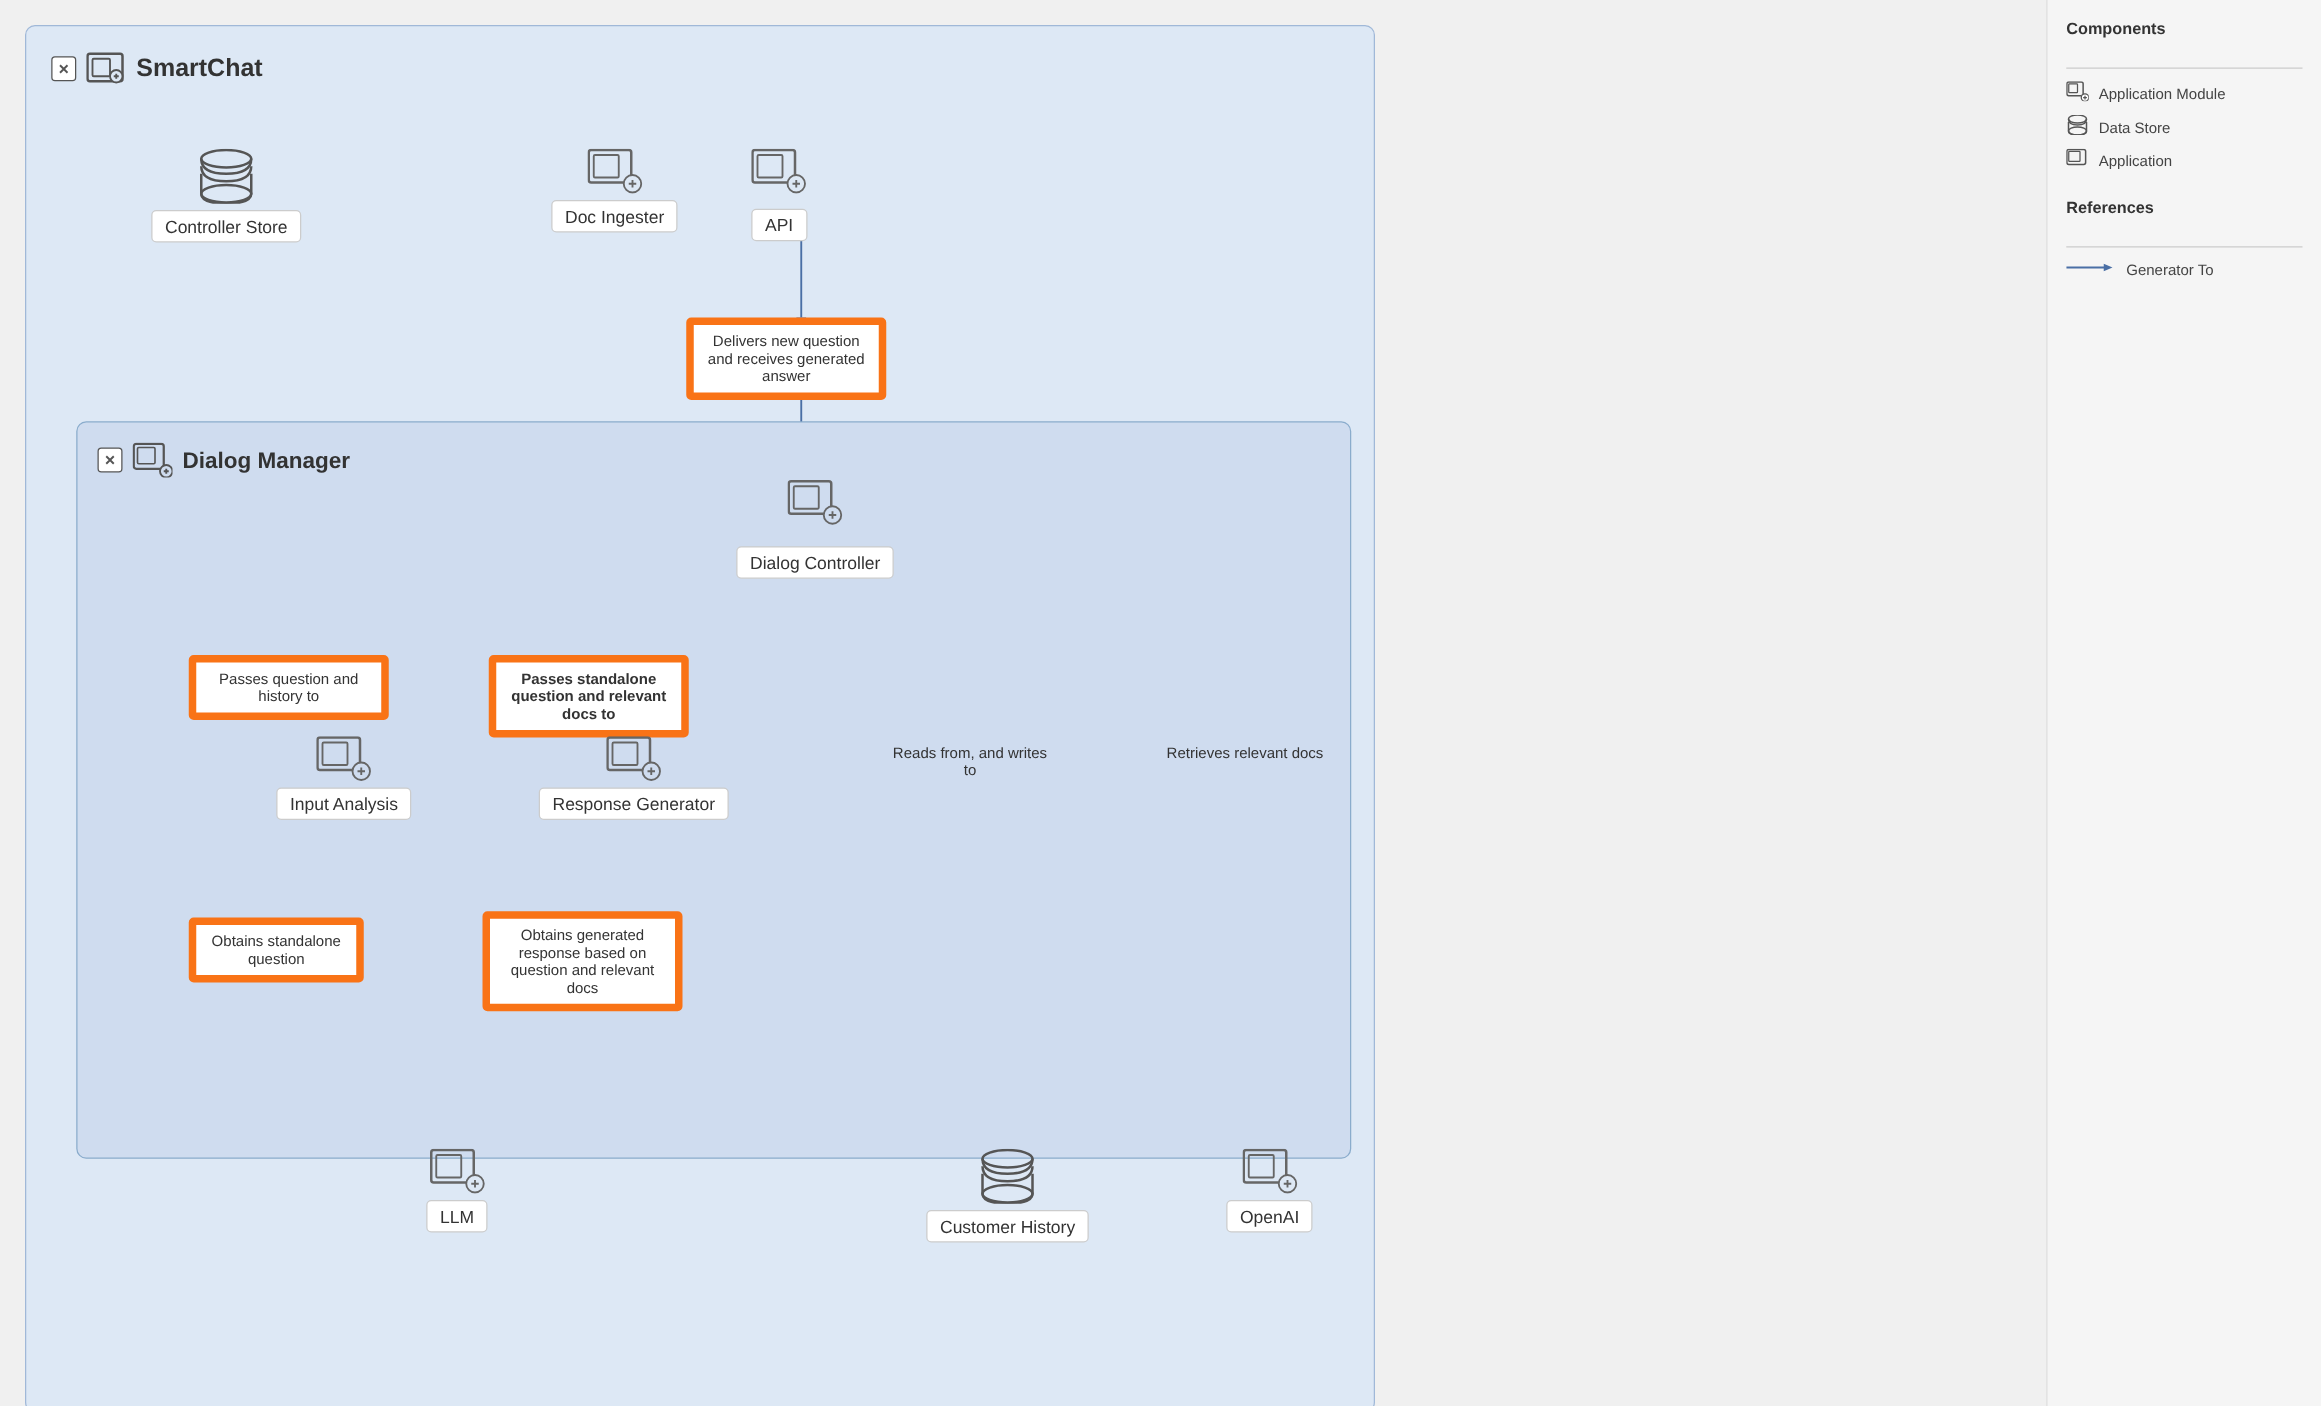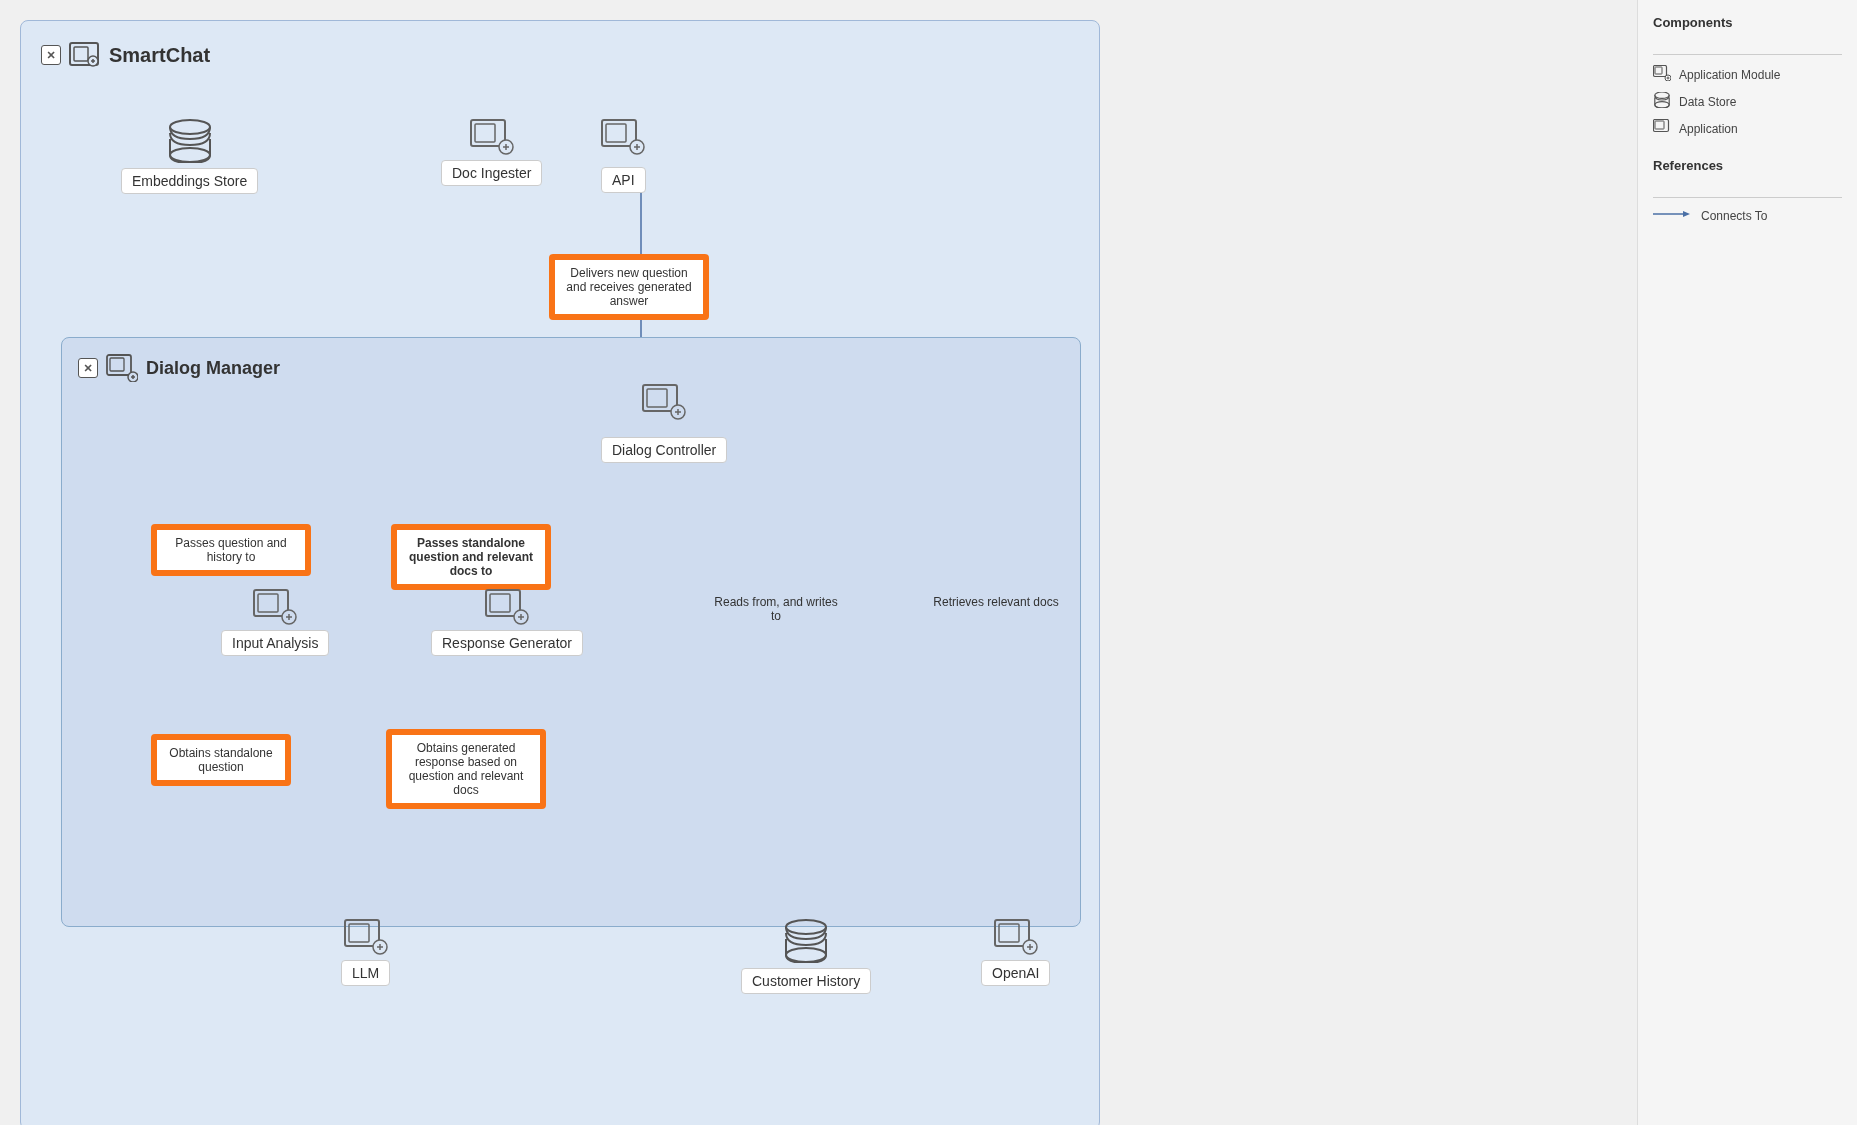--- a/index.html
+++ b/index.html
@@ -195,21 +195,21 @@
 
       <div class="node-abs" style="left:80px;top:30px;">
 
         <svg width="50" height="44" viewBox="0 0 50 44">
           <ellipse cx="25" cy="8" rx="20" ry="7" fill="none" stroke="#555" stroke-width="2"></ellipse>
           <path d="M5 8 Q5 20 25 20 Q45 20 45 8" fill="none" stroke="#555" stroke-width="2"></path>
           <path d="M5 14 Q5 26 25 26 Q45 26 45 14" fill="none" stroke="#555" stroke-width="2"></path>
           <path d="M5 20 L5 36 Q5 44 25 44 Q45 44 45 36 L45 20" fill="none" stroke="#555" stroke-width="2"></path>
           <ellipse cx="25" cy="36" rx="20" ry="7" fill="none" stroke="#555" stroke-width="2"></ellipse>
         </svg>
-        <div class="node-label">Embeddings Store</div>
+        <div class="node-label">Controller Store</div>
       </div>
 
       <div class="node-abs" style="left:400px;top:30px;">
         <svg width="44" height="36" viewBox="0 0 44 36">
           <rect x="1" y="1" width="34" height="26" rx="2" fill="none" stroke="#666" stroke-width="2"></rect>
           <rect x="5" y="5" width="20" height="18" rx="1" fill="none" stroke="#666" stroke-width="1.5"></rect>
           <circle cx="36" cy="28" r="7" fill="#dde8f5" stroke="#666" stroke-width="1.5"></circle>
           <line x1="33" y1="28" x2="39" y2="28" stroke="#666" stroke-width="1.5"></line>
           <line x1="36" y1="25" x2="36" y2="31" stroke="#666" stroke-width="1.5"></line>
         </svg>
@@ -241,21 +241,21 @@
             <rect x="4" y="4" width="14" height="13" rx="1" fill="none" stroke="#555" stroke-width="1.3"></rect>
             <circle cx="27" cy="23" r="5" fill="#cfdcef" stroke="#555" stroke-width="1.5"></circle>
             <line x1="25" y1="23" x2="29" y2="23" stroke="#555" stroke-width="1.5"></line>
             <line x1="27" y1="21" x2="27" y2="25" stroke="#555" stroke-width="1.5"></line>
           </svg>
           <span>Dialog Manager</span>
         </div>
 
       </div>
 
-      <div class="node-abs" style="left:560px;top:295px;gap:17px;">
+      <div class="node-abs" style="left:548px;top:295px;gap:17px;">
         <svg width="44" height="36" viewBox="0 0 44 36">
           <rect x="1" y="1" width="34" height="26" rx="2" fill="none" stroke="#666" stroke-width="2"></rect>
           <rect x="5" y="5" width="20" height="18" rx="1" fill="none" stroke="#666" stroke-width="1.5"></rect>
           <circle cx="36" cy="28" r="7" fill="#cfdcef" stroke="#666" stroke-width="1.5"></circle>
           <line x1="33" y1="28" x2="39" y2="28" stroke="#666" stroke-width="1.5"></line>
           <line x1="36" y1="25" x2="36" y2="31" stroke="#666" stroke-width="1.5"></line>
         </svg>
         <div class="node-label">Dialog Controller</div>
       </div>
 
@@ -385,16 +385,16 @@
 
   <div class="panel-section-title" style="margin-top:20px;">References</div>
 
   <div class="legend-item">
     <span>
       <svg width="40" height="12" viewBox="0 0 40 12">
         <line x1="0" y1="6" x2="32" y2="6" stroke="#4a6fa5" stroke-width="1.5"></line>
         <polygon points="30,3 37,6 30,9" fill="#4a6fa5"></polygon>
       </svg>
     </span>
-    <span>Connects To</span>
+    <span>Generator To</span>
   </div>
 
 </div>
 
 </body></html>

